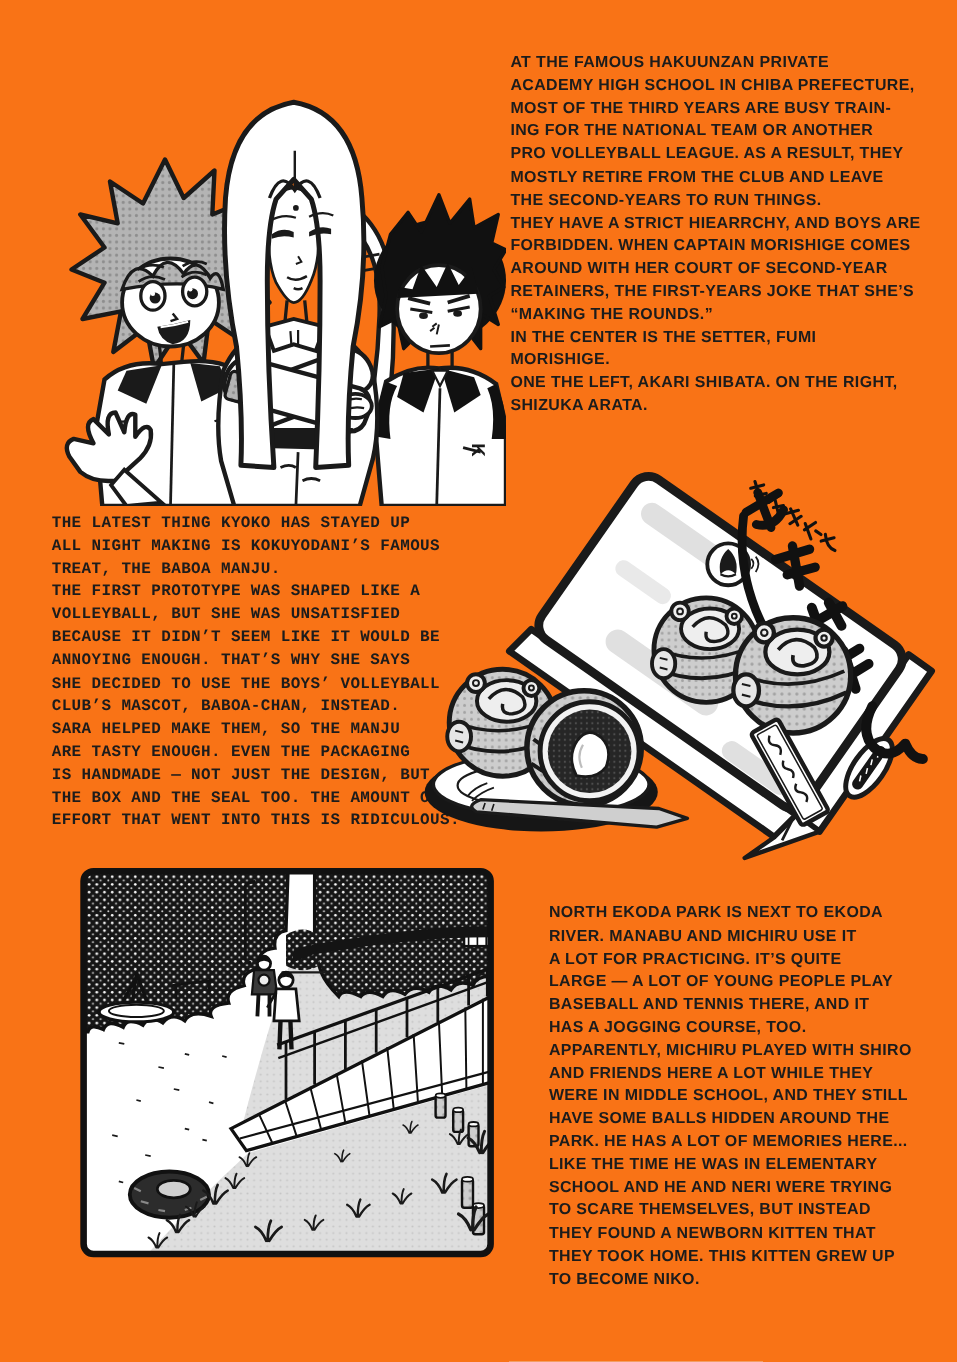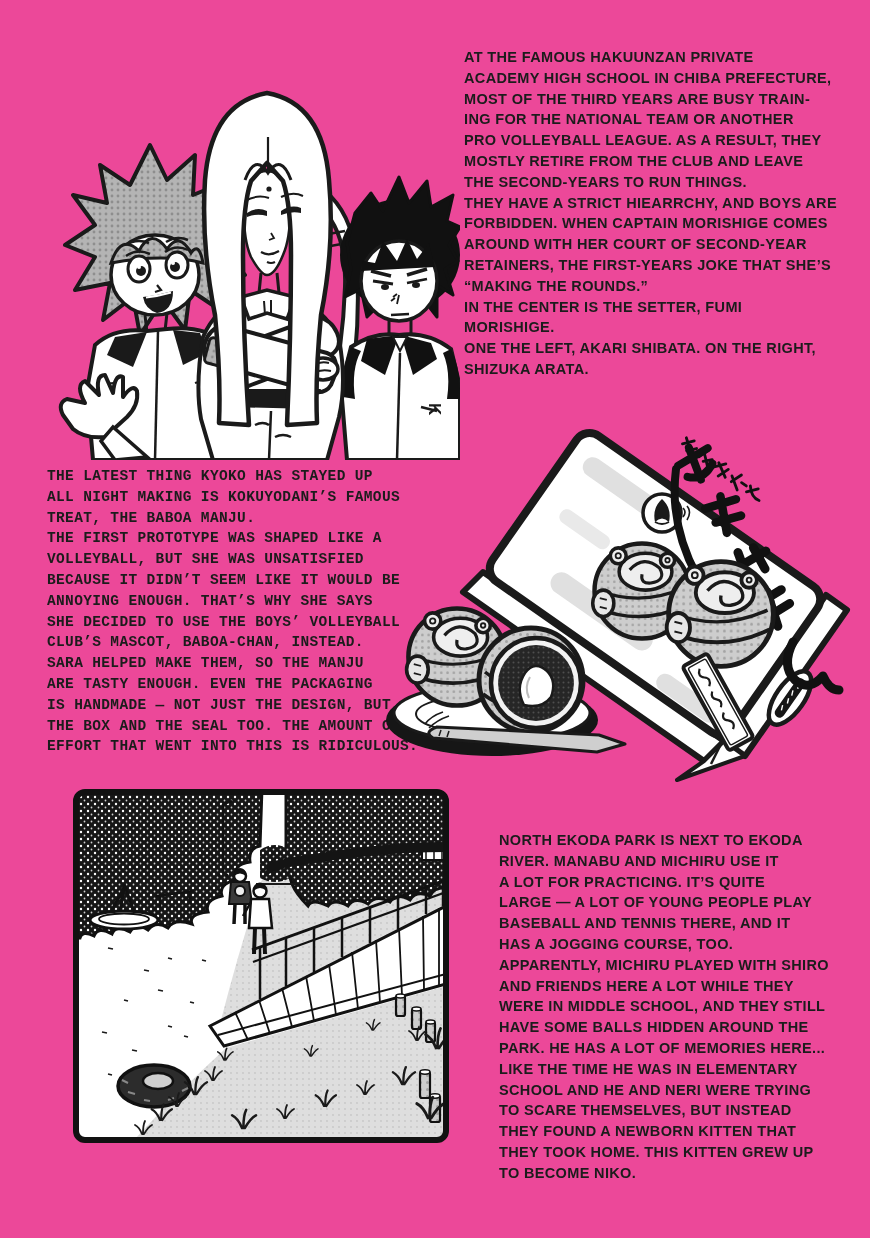--- a/index.html
+++ b/index.html
@@ -1,33 +1,33 @@
 <!DOCTYPE html>
 <html><head>
 <meta charset="utf-8">
 <style>
   * { margin:0; padding:0; box-sizing:border-box; }
   html,body { background:#e8e8e8; }
   .sheet {
     position:relative; width:870px; height:1238px;
-    background:#ec4899; overflow:hidden; margin:0 auto;
+    background:#f97316; overflow:hidden; margin:0 auto;
     font-family:"Liberation Sans", sans-serif;
   }
   .textblock {
     position:absolute;
     font-weight:bold;
     font-size:14.5px;
     line-height:20.8px;
     letter-spacing:0.35px;
     color:#1c1c1c;
     white-space:pre-line;
   }
   .tb-team  { left:464px; top:47px;  width:402px; }
   .tb-manju { left:47px;  top:466px; width:412px;font-family:Liberation Mono, monospace; }
-  .tb-park  { left:499px; top:820px; width:372px;margin-top:10px; }
+  .tb-park  { left:499px; top:820px; width:372px; }
   .fig { position:absolute; }
   .fig-characters { left:55px;  top:85px;  width:405px; height:375px; }
   .fig-manju      { left:385px; top:414px; width:475px; height:380px; }
   .fig-park       { left:72px;  top:788px; width:378px; height:356px; }
   svg { display:block; width:100%; height:100%; }
   .hidden-defs { position:absolute; width:0; height:0; overflow:hidden; }
 </style>
 </head>
 <body>
 

